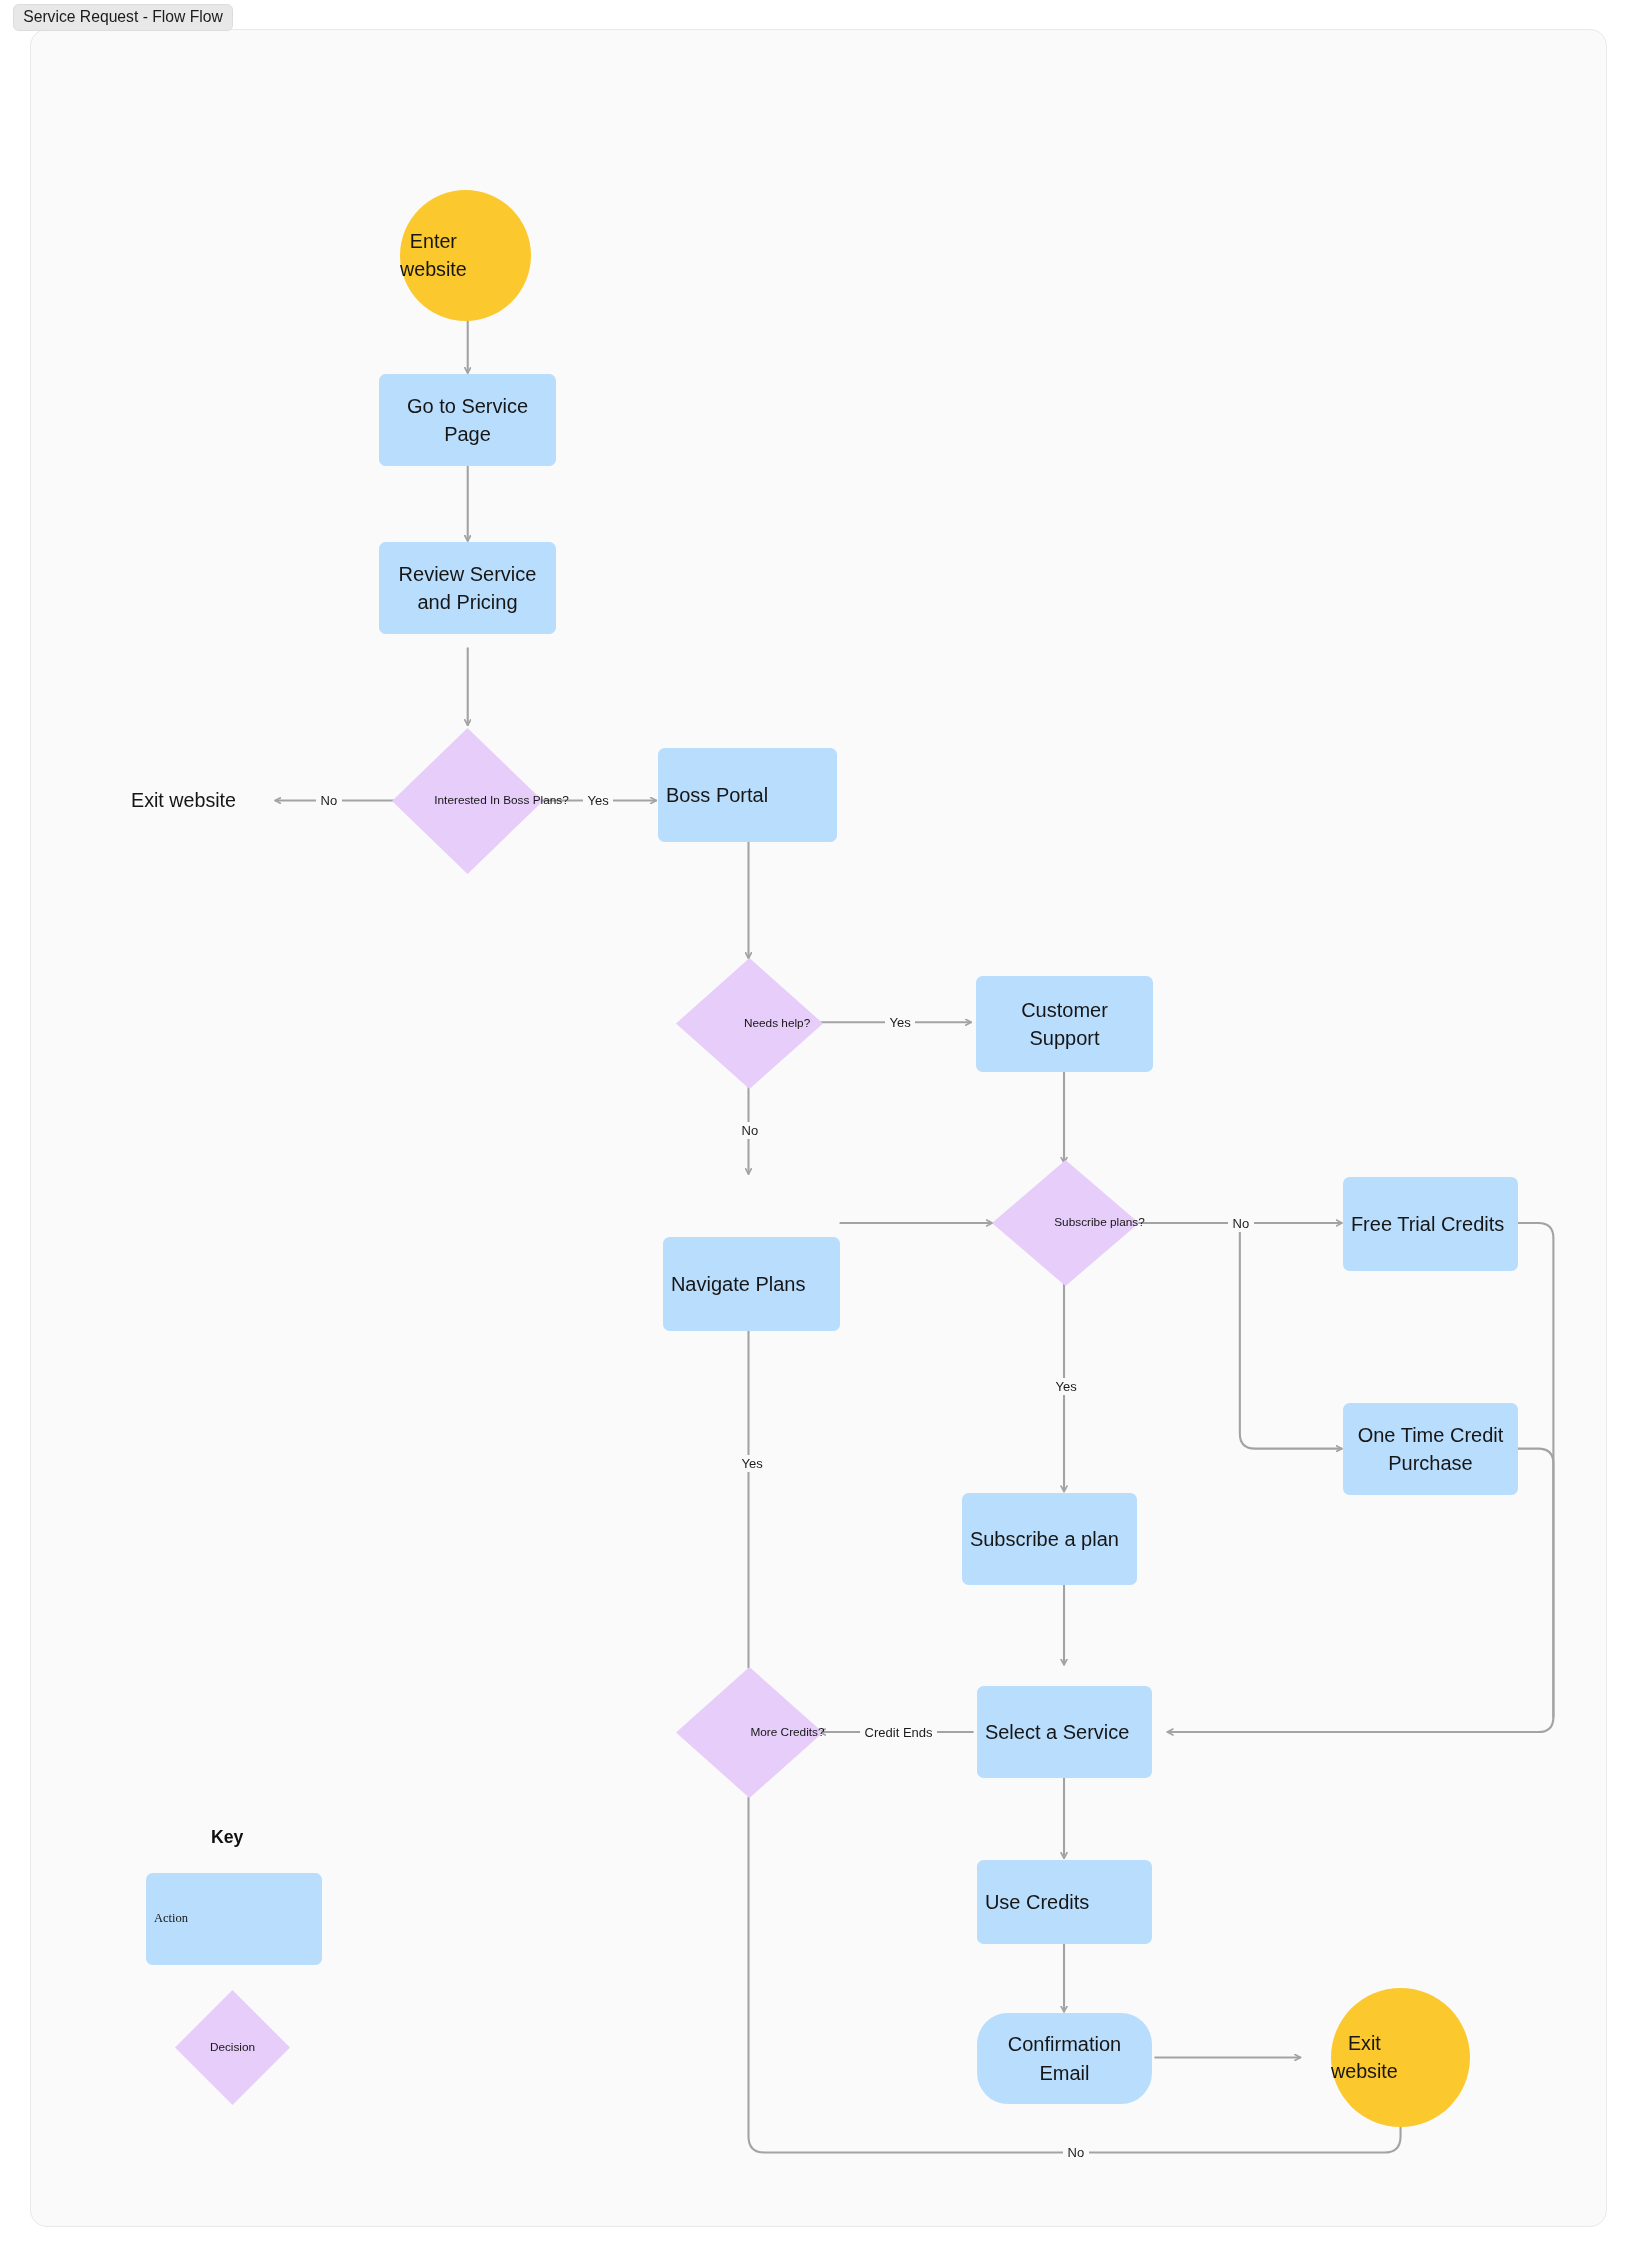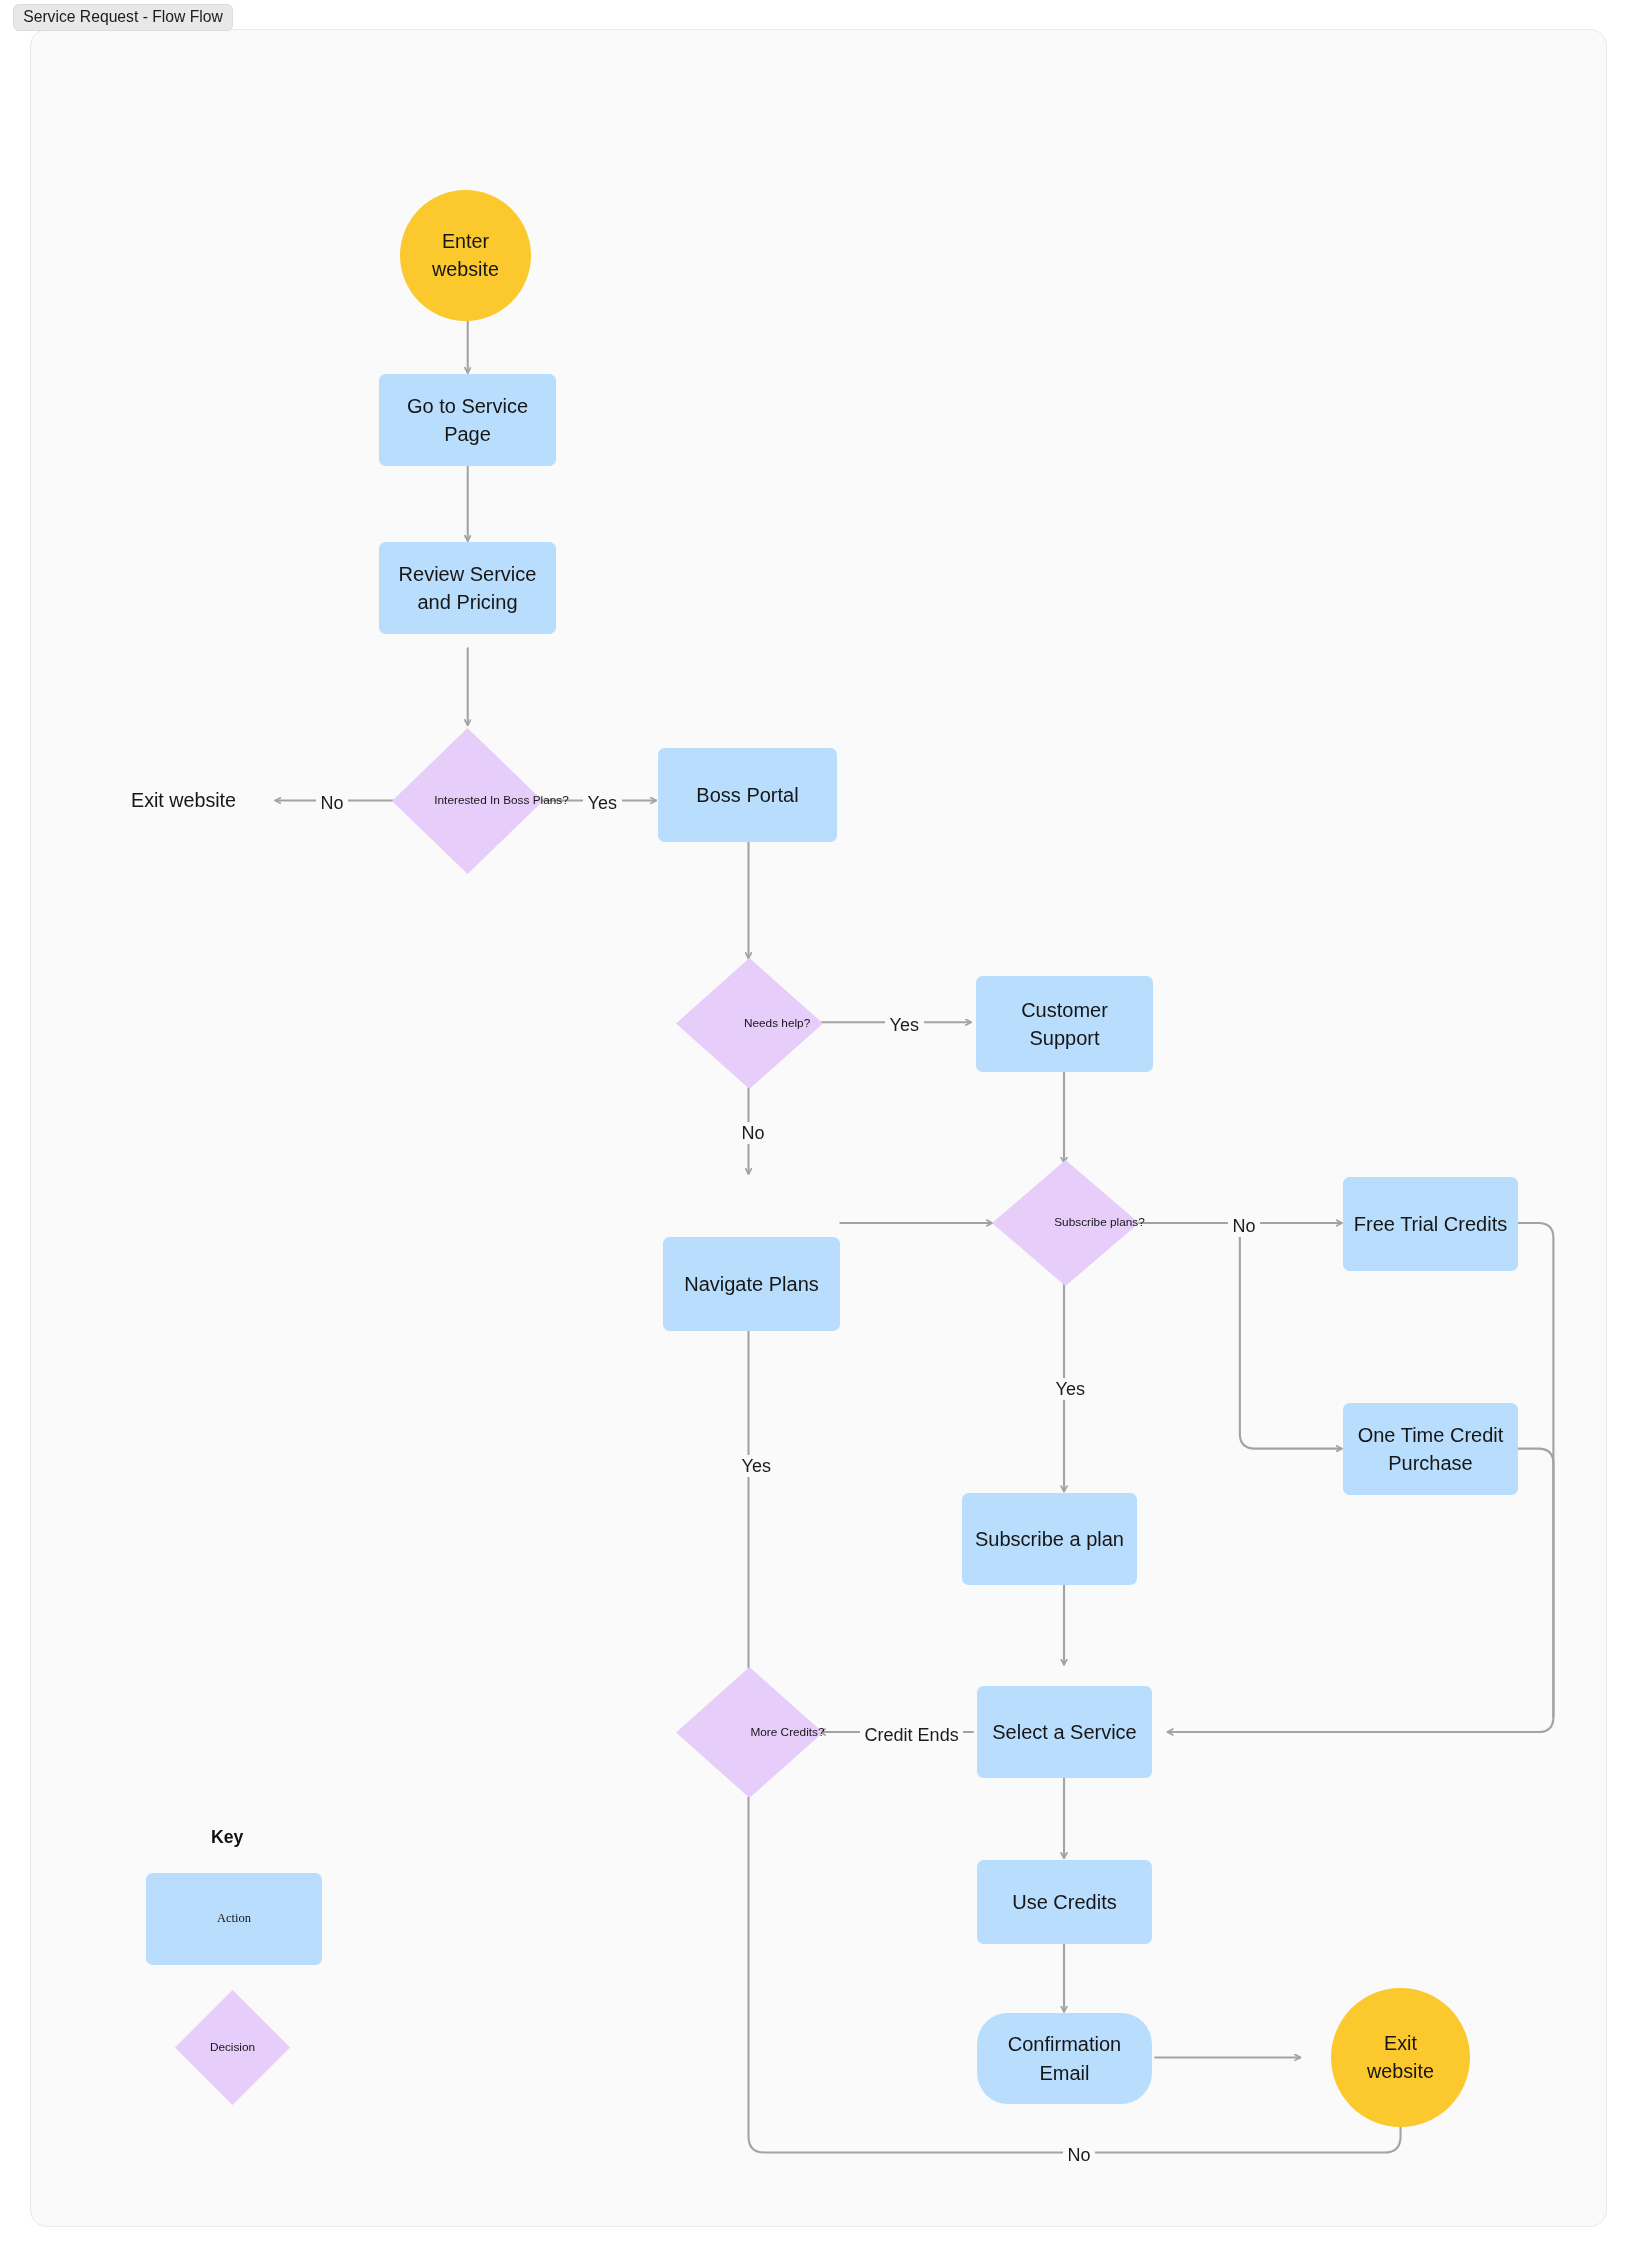--- a/index.html
+++ b/index.html
@@ -59,21 +59,20 @@
     pointer-events: none;
     z-index: 5;
   }
 
   
   .node {
     position: absolute;
     box-sizing: border-box;
     display: flex;
     align-items: center;
-    justify-content: center;
     text-align: center;
     z-index: 10;
     color: #161616;
   }
 
   .node-action {
     background: #b9ddfc;
     border-radius: 6.6px;
     font-size: 20px;
     line-height: 1.42;
@@ -129,21 +128,21 @@
     position: absolute;
     font-size: 17.7px;
     font-weight: bold;
     color: #101010;
     white-space: nowrap;
     z-index: 10;
   }
 
   .edge-label {
     position: absolute;
-    font-size: 18px;
+    font-size: 13px;
     line-height: 1;
     color: #1c1c1c;
     background: #fafafa;
     padding: 2px 4.6px;
     white-space: nowrap;
     z-index: 12;
   }
 </style>
 </head>
 <body>

